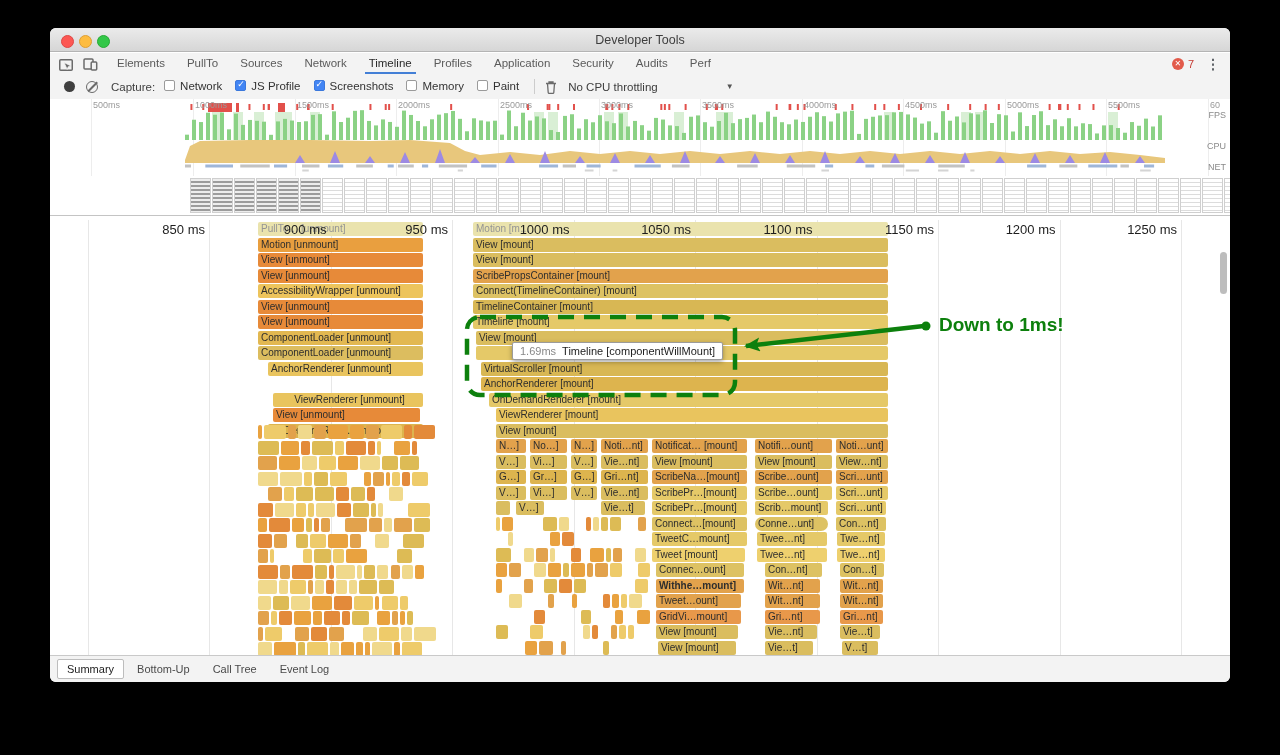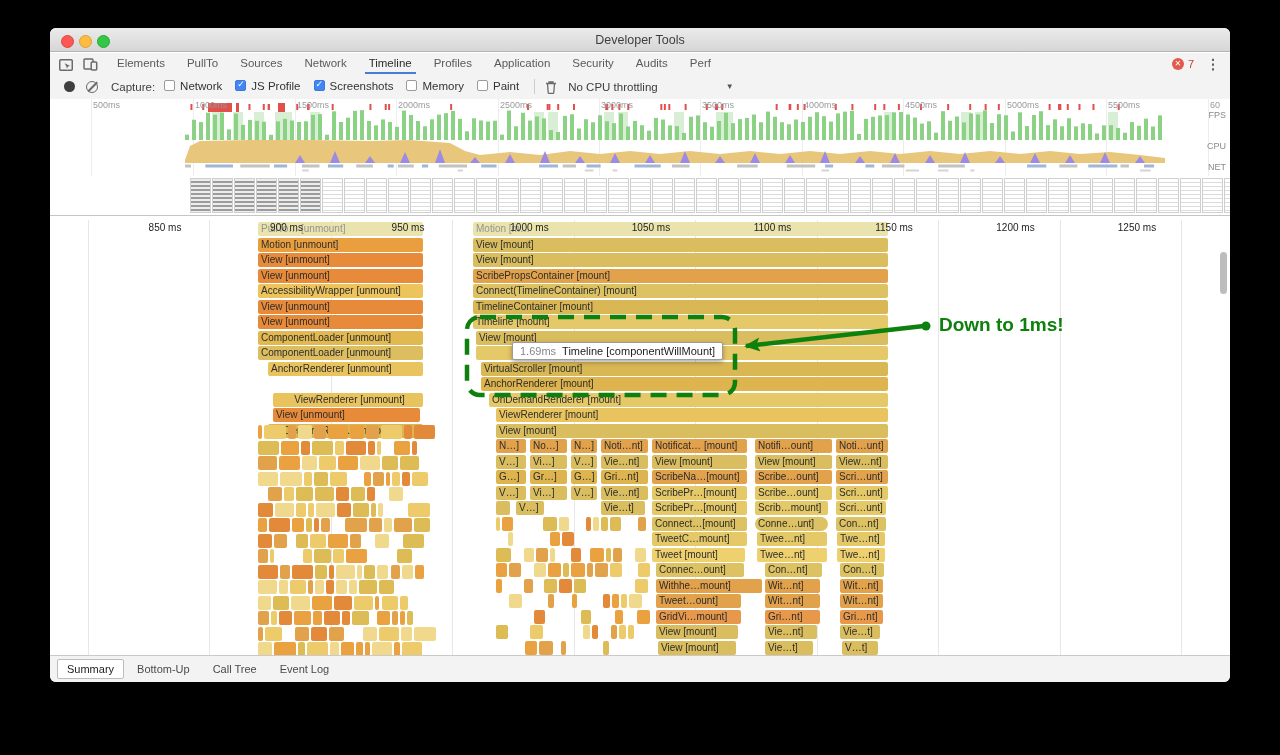--- a/index.html
+++ b/index.html
@@ -43,21 +43,21 @@
   .ovsvg{position:absolute;left:0;top:0;}
   .ovtick{position:absolute;top:1px;font-size:9px;color:#9a9a9a;z-index:3;}
   .ovlabel{position:absolute;right:4px;font-size:9px;color:#8a8a8a;z-index:4;text-shadow:0 0 3px #fff,0 0 3px #fff;text-align:center;}
   
   .filmstrip{position:absolute;left:0;top:148px;width:1180px;height:40px;background:#fff;border-bottom:1px solid #c4c4c4;overflow:hidden;box-sizing:border-box;}
   .thumb{position:absolute;top:2px;width:21px;height:35px;border:1px solid #cfcfcf;box-sizing:border-box;background-color:#fff;background-image:repeating-linear-gradient(180deg,#ffffff 0 3px,#dcdcdc 3px 4px);}
   .thumb.dark{background-image:repeating-linear-gradient(180deg,#ededed 0 2px,#9c9c9c 2px 4px);}
   
   .flame{position:absolute;left:0;top:192px;width:1180px;height:435px;background:#fff;overflow:hidden;}
   .vline{position:absolute;top:0;height:435px;width:1px;background:#e7e7e7;z-index:1;}
-  .rtick{position:absolute;top:2px;width:80px;text-align:center;font-size:10px;color:#1d1d1d;z-index:5;}
+  .rtick{position:absolute;top:2px;width:80px;text-align:right;font-size:13px;color:#1d1d1d;z-index:5;}
   .fbar{position:absolute;height:14px;font-size:10px;line-height:14px;color:#2d2d2d;padding:0 0 0 3px;box-sizing:border-box;overflow:hidden;white-space:nowrap;border-radius:2px;z-index:2;}
   .fbar.dim{color:#949494;}
   .fbar.tiny{padding:0;}
   .tooltip{position:absolute;left:462px;top:122px;background:#fff;border:1px solid #9b9b9b;box-shadow:0 2px 5px rgba(0,0,0,.35);font-size:11px;padding:2px 7px;white-space:nowrap;z-index:8;border-radius:2px;}
   .ttime{color:#888;margin-right:6px;}
   .tlabel{color:#1c1c1c;}
   .anno{position:absolute;left:0;top:0;z-index:9;pointer-events:none;}
   .anno-text{position:absolute;left:889px;top:94px;font-size:19px;font-weight:bold;color:#0d800d;z-index:10;}
   
   .bottombar{position:absolute;left:0;top:627px;width:1180px;height:27px;background:#f3f3f3;border-top:1px solid #c9c9c9;display:flex;align-items:center;padding-left:7px;box-sizing:border-box;gap:3px;}
@@ -568,21 +568,21 @@
         <div class="fbar" style="left: 786px; top: 296.5px; width: 50px; background: rgb(221, 194, 99);">Con…nt]</div>
         <div class="fbar" style="left: 602px; top: 312px; width: 95px; background: rgb(229, 201, 104);">TweetC…mount]</div>
         <div class="fbar" style="left: 707px; top: 312px; width: 70px; background: rgb(229, 201, 104);">Twee…nt]</div>
         <div class="fbar" style="left: 787px; top: 312px; width: 48px; background: rgb(229, 201, 104);">Twe…nt]</div>
         <div class="fbar" style="left: 602px; top: 327.5px; width: 93px; background: rgb(238, 208, 110);">Tweet [mount]</div>
         <div class="fbar" style="left: 707px; top: 327.5px; width: 70px; background: rgb(238, 208, 110);">Twee…nt]</div>
         <div class="fbar" style="left: 787px; top: 327.5px; width: 48px; background: rgb(238, 208, 110);">Twe…nt]</div>
         <div class="fbar" style="left: 606px; top: 343px; width: 88px; background: rgb(221, 194, 99);">Connec…ount]</div>
         <div class="fbar" style="left: 715px; top: 343px; width: 57px; background: rgb(221, 194, 99);">Con…nt]</div>
         <div class="fbar" style="left: 790px; top: 343px; width: 44px; background: rgb(221, 194, 99);">Con…t]</div>
-        <div class="fbar" style="left: 606px; top: 358.5px; width: 106px; background: rgb(226, 162, 76);">Withhe…mount]</div>
+        <div class="fbar" style="left: 606px; top: 358.5px; width: 88px; background: rgb(226, 162, 76); font-weight: bold;">Withhe…mount]</div>
         <div class="fbar" style="left: 715px; top: 358.5px; width: 55px; background: rgb(226, 162, 76);">Wit…nt]</div>
         <div class="fbar" style="left: 790px; top: 358.5px; width: 43px; background: rgb(226, 162, 76);">Wit…nt]</div>
         <div class="fbar" style="left: 606px; top: 374px; width: 85px; background: rgb(226, 162, 76);">Tweet…ount]</div>
         <div class="fbar" style="left: 715px; top: 374px; width: 55px; background: rgb(226, 162, 76);">Wit…nt]</div>
         <div class="fbar" style="left: 790px; top: 374px; width: 43px; background: rgb(226, 162, 76);">Wit…nt]</div>
         <div class="fbar" style="left: 606px; top: 389.5px; width: 85px; background: rgb(232, 152, 74);">GridVi…mount]</div>
         <div class="fbar" style="left: 715px; top: 389.5px; width: 55px; background: rgb(232, 152, 74);">Gri…nt]</div>
         <div class="fbar" style="left: 790px; top: 389.5px; width: 43px; background: rgb(232, 152, 74);">Gri…nt]</div>
         <div class="fbar" style="left: 606px; top: 405px; width: 82px; background: rgb(218, 189, 95);">View [mount]</div>
         <div class="fbar" style="left: 715px; top: 405px; width: 52px; background: rgb(218, 189, 95);">Vie…nt]</div>

